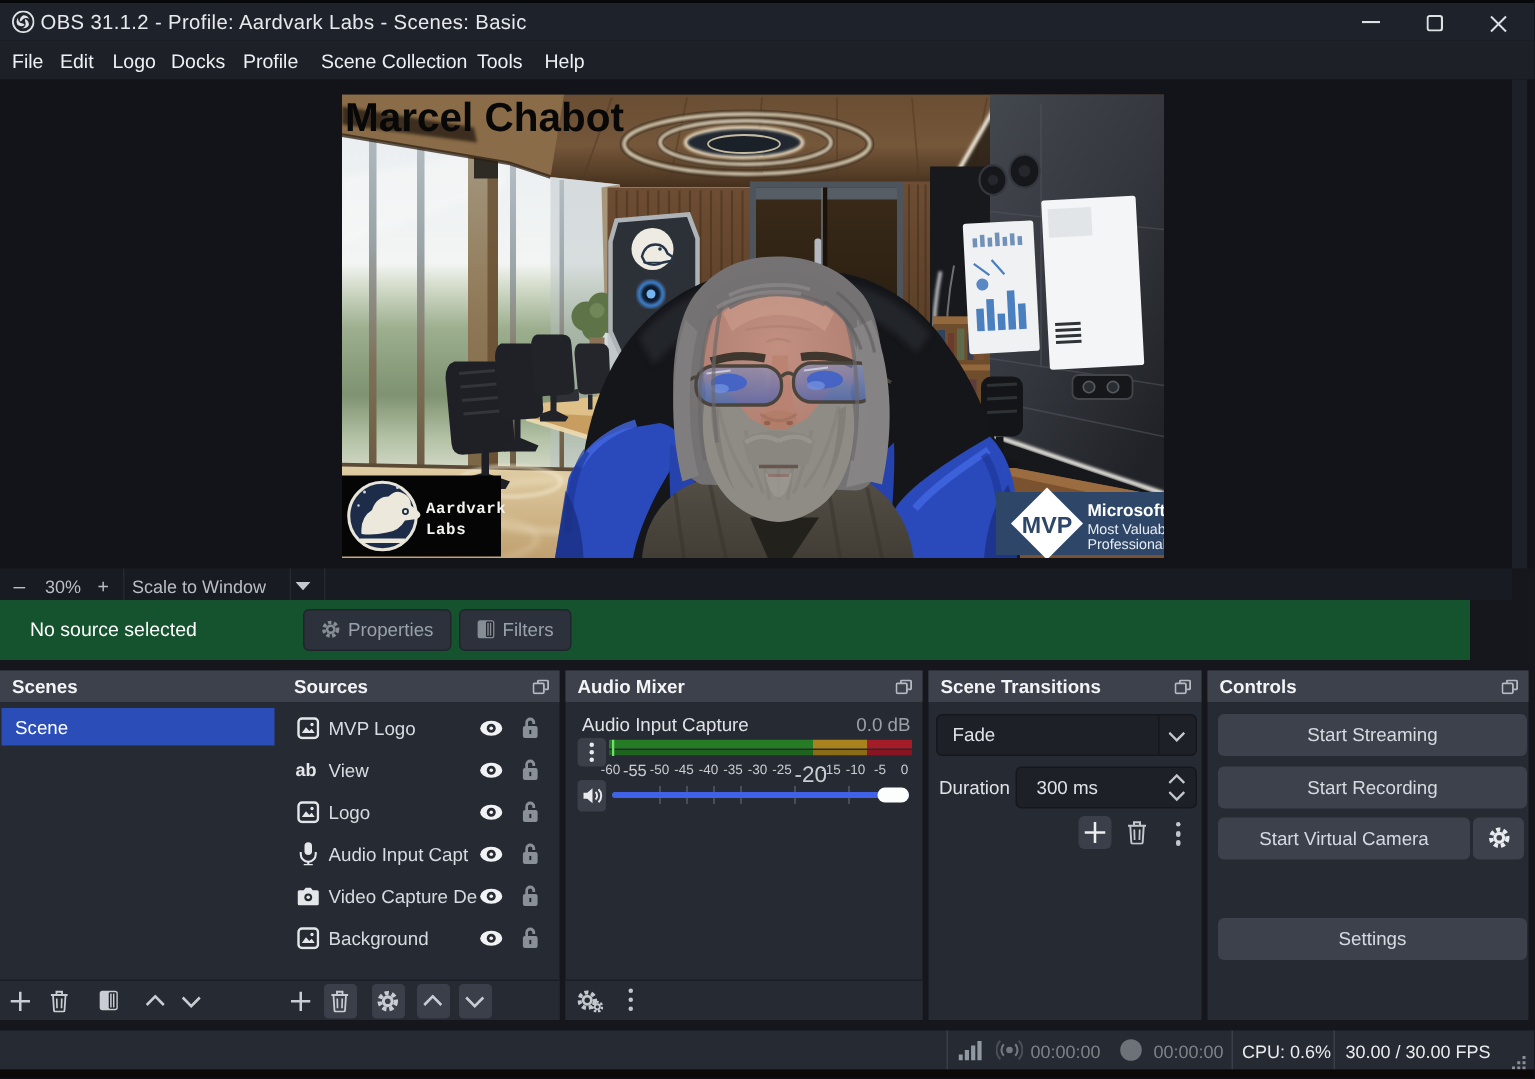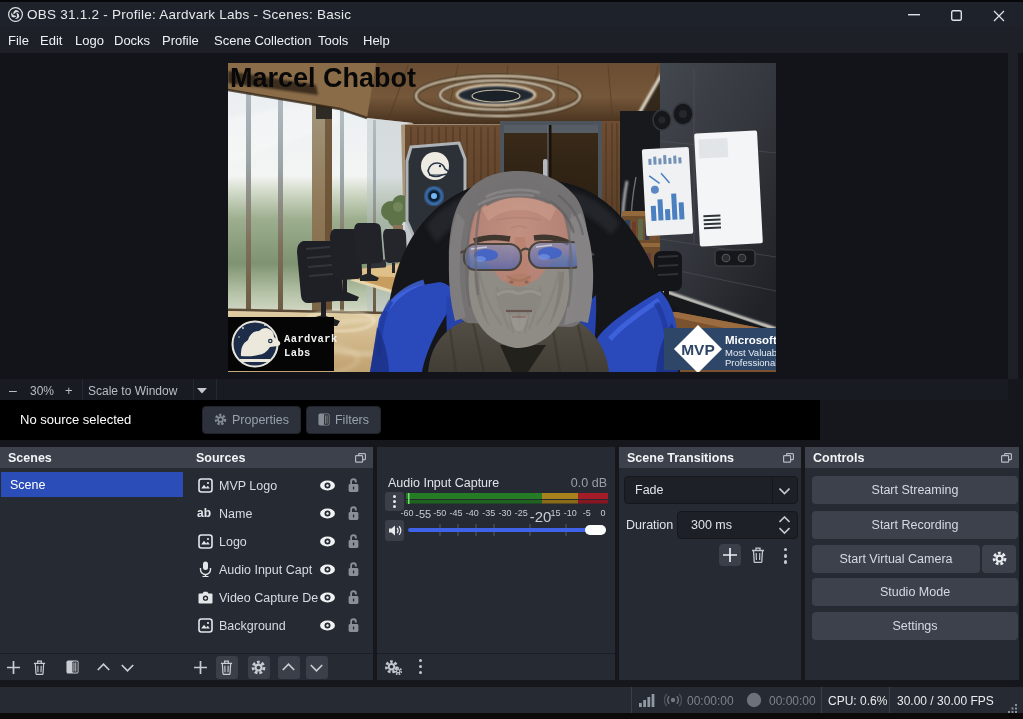--- a/index.html
+++ b/index.html
@@ -13,21 +13,21 @@
 
 #menubar { left:0; top:27px; width:1023px; height:26px; background:#1d2027; }
 #menubar span { position:absolute; top:6px; font-size:13px; color:#eef1f4; }
 
 #preview { left:0; top:53px; width:1023px; height:326px; background:#131419; }
 #rightstrip { left:1008px; top:53px; width:10px; height:326px; background:#1d2027; }
 #canvas { left:228px; top:63px; width:548px; height:309px; }
 
 .zoomtxt { font-size:12px; color:#b9bec5; }
 
-#srcbar { left:0; top:400px; width:820px; height:40px; background:#000000;padding-left:16px; }
+#srcbar { left:0; top:400px; width:980px; height:40px; background:#14532d;padding-left:16px; }
 #srcbar .nosel { position:absolute; left:20px; top:12px; font-size:13px; color:#fdfdfe; }
 .srcbtn { position:absolute; top:6px; height:28px; background:#2c313b; border:1px solid #20242c; border-radius:4px; color:#9aa1ac; font-size:12.5px; line-height:26px; text-align:center; }
 
 .panel { background:#262a32; }
 .phead { position:absolute; left:0; top:0; right:0; height:21px; background:#3c414c; }
 .phead .pt { position:absolute; left:8px; top:4px; font-size:12.5px; font-weight:bold; color:#f2f4f6; }
 .ptool { position:absolute; left:0; bottom:0; right:0; height:27px; background:#262a32; border-top:1px solid #1b1e24; }
 .icon { position:absolute; }
 .srcrow { position:absolute; left:0; width:100%; height:28px; }
 .srcrow .lbl { position:absolute; left:31px; top:7px; font-size:12.5px; color:#d7dce2; white-space:nowrap; width:99px; overflow:hidden; }
@@ -542,21 +542,21 @@
         <circle cx="7.5" cy="6.5" r="1.2" fill="#f0f2f4"></circle>
       </svg>
       <svg class="icon" style="left:159px; top:5px;" width="13" height="16" viewBox="0 0 13 16">
         <path d="M3.2 7 V4.6 a3.3 3.3 0 0 1 6.6 0 V5.6 h-1.9 V4.7 a1.45 1.45 0 0 0 -2.9 0 V7 Z" fill="#8a9097"></path>
         <rect x="1.6" y="7" width="9.8" height="8" rx="1.4" fill="#8a9097"></rect>
         <rect x="5.9" y="9.6" width="1.3" height="2.8" fill="#23262b"></rect>
       </svg>
   </div>
   <div class="srcrow" style="top:53px;">
     <span class="icon" style="left:9px; top:6px; font-size:12px; font-weight:bold; color:#e4e7ea;">ab</span>
-    <span class="lbl">Name</span>
+    <span class="lbl">View</span>
       <svg class="icon" style="left:132px; top:7px;" width="15" height="13" viewBox="0 0 15 13">
         <ellipse cx="7.5" cy="6.5" rx="7.4" ry="5" fill="#f0f2f4"></ellipse>
         <circle cx="7.5" cy="6.5" r="3" fill="#262a32"></circle>
         <circle cx="7.5" cy="6.5" r="1.2" fill="#f0f2f4"></circle>
       </svg>
       <svg class="icon" style="left:159px; top:5px;" width="13" height="16" viewBox="0 0 13 16">
         <path d="M3.2 7 V4.6 a3.3 3.3 0 0 1 6.6 0 V5.6 h-1.9 V4.7 a1.45 1.45 0 0 0 -2.9 0 V7 Z" fill="#8a9097"></path>
         <rect x="1.6" y="7" width="9.8" height="8" rx="1.4" fill="#8a9097"></rect>
         <rect x="5.9" y="9.6" width="1.3" height="2.8" fill="#23262b"></rect>
       </svg>
@@ -655,20 +655,27 @@
         <path d="M0.8 7 L6.5 1.2 L12.2 7" fill="none" stroke="#c9cdd3" stroke-width="1.7"></path>
       </svg>
       <div class="icon" style="left:118px; top:2px; width:22px; height:23px; background:#3a3f4a; border-radius:3px;"></div>
       <svg class="icon" style="left:122px; top:10px;" width="13" height="8">
         <path d="M0.8 1 L6.5 6.8 L12.2 1" fill="none" stroke="#c9cdd3" stroke-width="1.7"></path>
       </svg>
     </div>
 </div>
 
 <div class="panel abs" id="p-mixer" style="left:377px; top:447px; width:238px; height:233px;">
+  <div class="phead">
+      <span class="pt">Audio Mixer</span>
+    <svg class="icon" style="right:7px; top:6px;" width="11" height="10" viewBox="0 0 11 10">
+        <rect x="0.6" y="2.6" width="7" height="6.6" rx="0.8" fill="none" stroke="#b4bac1" stroke-width="1.2"></rect>
+        <path d="M3.6 2.6 V1.2 a0.6 0.6 0 0 1 0.6-0.6 H9.6 a0.8 0.8 0 0 1 0.8 0.8 V6 a0.6 0.6 0 0 1-0.6 0.6 H8" fill="none" stroke="#b4bac1" stroke-width="1.2"></path>
+      </svg>
+  </div>
 
   <span class="abs" style="left:11px; top:29px; font-size:12.5px; color:#dfe3e7;">Audio Input Capture</span>
   <span class="abs" style="right:8px; top:29px; font-size:12.5px; color:#9aa0a7;">0.0 dB</span>
   <div class="abs" style="left:8px; top:45px; width:19px; height:19px; background:#3a3f4a; border-radius:3px;">
     <div style="position:absolute; left:8px; top:3px; width:3px; height:3px; border-radius:50%; background:#e8eaec;"></div>
     <div style="position:absolute; left:8px; top:8px; width:3px; height:3px; border-radius:50%; background:#e8eaec;"></div>
     <div style="position:absolute; left:8px; top:13px; width:3px; height:3px; border-radius:50%; background:#e8eaec;"></div>
   </div>
   <svg class="abs" style="left:29px; top:46px;" width="202" height="14">
     <rect x="0" y="0" width="136" height="6" fill="#267c25"></rect>
@@ -778,21 +785,20 @@
   <div class="ctlbtn" style="top:29px;">Start Streaming</div>
   <div class="ctlbtn" style="top:64px;">Start Recording</div>
   <div class="ctlbtn" style="top:98px; width:168px;">Start Virtual Camera</div>
   <div class="ctlbtn" style="top:98px; left:177px; width:34px;">
     <svg style="vertical-align:-3px;" width="15" height="15" viewBox="0 0 16 16">
         <circle cx="8" cy="8" r="5.8" fill="none" stroke="#e9ecef" stroke-width="3.0" stroke-dasharray="2.9 2.1"></circle>
         <circle cx="8" cy="8" r="4.2" fill="#e9ecef"></circle>
         <circle cx="8" cy="8" r="2.0" fill="#3c414c"></circle>
       </svg>
   </div>
-  <div class="ctlbtn" style="top:131px;">Studio Mode</div>
   <div class="ctlbtn" style="top:165px;">Settings</div>
 </div>
 
 <div id="statusbar" class="abs">
   <div class="vsep" style="left:631px;"></div>
   <svg class="abs" style="left:639px; top:6px;" width="16" height="14">
       <rect x="0" y="10" width="2.8" height="4" fill="#9099a2"></rect>
       <rect x="4.2" y="7" width="2.8" height="7" fill="#9099a2"></rect>
       <rect x="8.4" y="4" width="2.8" height="10" fill="#9099a2"></rect>
       <rect x="12.6" y="1" width="2.8" height="13" fill="#9099a2"></rect>

